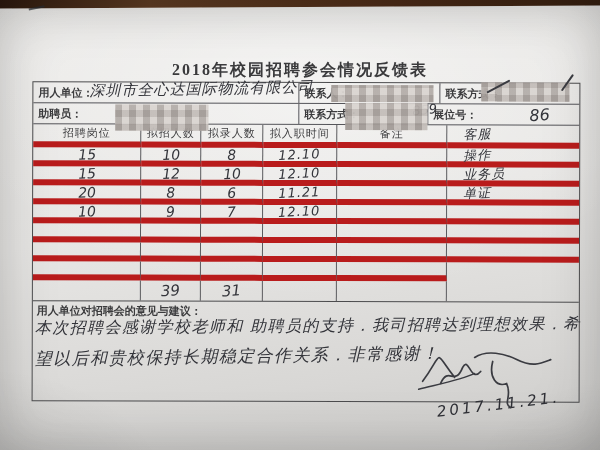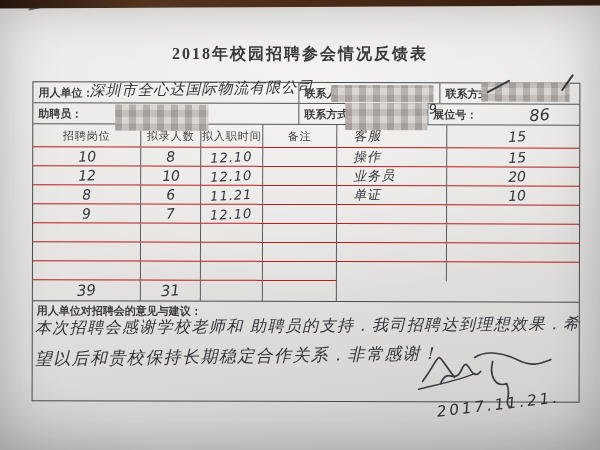--- a/index.html
+++ b/index.html
@@ -17,42 +17,42 @@
       radial-gradient(ellipse 320px 220px at -2% 108%, rgba(0,0,0,0.10), rgba(0,0,0,0) 60%),
       radial-gradient(ellipse 260px 160px at 103% 103%, rgba(0,0,0,0.08), rgba(0,0,0,0) 60%),
       linear-gradient(172deg,#edecea 0%,#e7e6e4 45%,#d8d7d5 78%,#cac9c7 100%);
     box-shadow:inset 0 0 50px rgba(0,0,0,0.08);
   }
   .vignette{position:absolute;inset:0;box-shadow:inset 0 0 60px rgba(0,0,0,0.18);pointer-events:none;}
   .corner-mark{position:absolute;left:28px;top:1px;width:16px;height:6px;
     border-bottom:2px solid #2a2d33;transform:rotate(-12deg);opacity:.7;}
 
   .title{
-    position:absolute;left:0;top:44px;width:600px;text-align:center;
+    position:absolute;left:0;top:60px;width:600px;text-align:center;
     font-size:16px;font-weight:bold;letter-spacing:2px;color:#3a3a3c;
   }
 
   .form{position:absolute;left:32px;top:82px;width:546px;height:318px;
     border:1px solid #4c4c4e;transform:rotate(0.15deg);}
 
   
   .irow{display:flex;border-bottom:1px solid #55555a;height:20px;align-items:center;}
   .icell{height:100%;display:flex;align-items:center;position:relative;}
   .icell.bordered{border-left:1px solid #55555a;}
   .plabel{font-size:11px;font-weight:bold;color:#3b3b3d;padding-left:5px;white-space:nowrap;}
 
   
   .main-table{
     position:absolute;left:0;top:42px;width:546px;height:176px;
     display:grid;
     grid-template-columns:108px 60px 62px 74px 110px 132px;
     grid-template-rows:23px repeat(7,19px) 20px;
     border-bottom:1px solid #4c4c4e;
   }
-  .cell{border-right:1px solid #5a5a5e;border-bottom:1px solid #b91c1c;
+  .cell{border-right:1px solid #5a5a5e;border-bottom:6px solid #b91c1c;
     display:flex;align-items:center;justify-content:center;overflow:visible;}
   .cell:nth-child(6n){border-right:none;padding-left:7px;}
   .cell.th{font-size:11px;color:#3d3d3f;letter-spacing:1px;}
   .cell.last-row{border-bottom:none;}
   .cell.pos{justify-content:flex-start;padding-left:16px;}
 
   
   .hw{
     font-family:"DejaVu Sans",sans-serif;font-style:italic;
     color:#34353b;white-space:nowrap;
@@ -135,20 +135,21 @@
 
     <div class="mosaic m-contact"></div>
     <div class="mosaic m-phone-a"></div>
     <div class="pen-stroke" style="left:452px;top:2px;width:26px;height:2px;transform:rotate(-28deg);"></div>
     <div class="pen-stroke" style="left:524px;top:-2px;width:20px;height:2px;transform:rotate(-55deg);"></div>
     <div class="mosaic m-assistant"></div>
     <div class="mosaic m-phone-b"></div>
 
     <div class="main-table">
       <div class="cell th">招聘岗位</div>
+      <div class="cell th">拟招人数</div>
       <div class="cell th">拟录人数</div>
       <div class="cell th">拟入职时间</div>
       <div class="cell th">备注</div>
 
       <div class="cell pos">
           <span class="hw hw-pos">客服</span>
         </div>
       <div class="cell">
           <span class="hw hw-num">15</span>
         </div>

